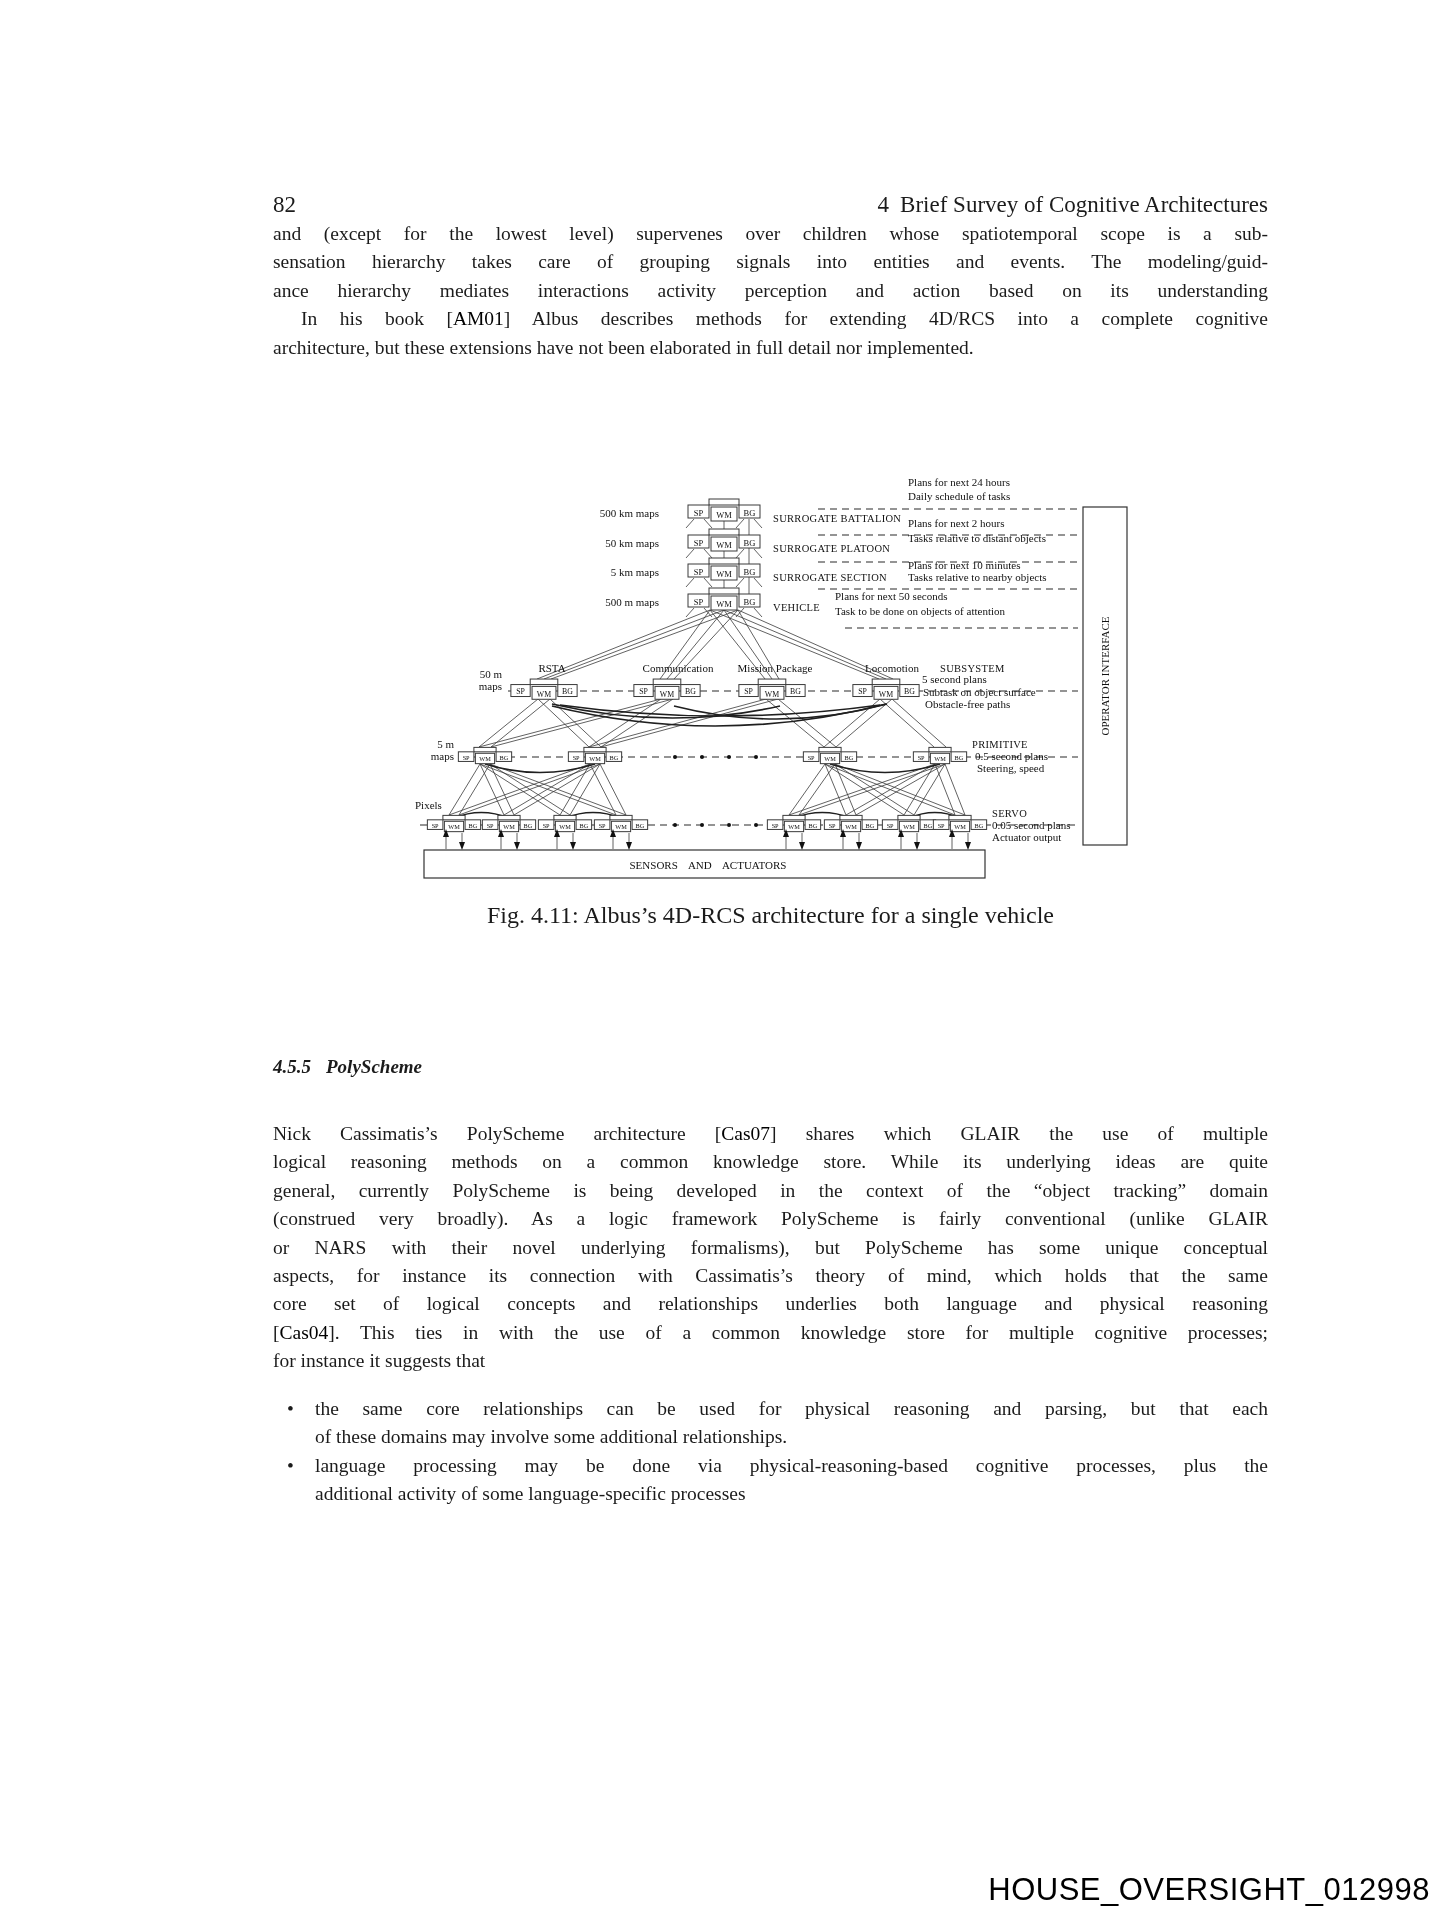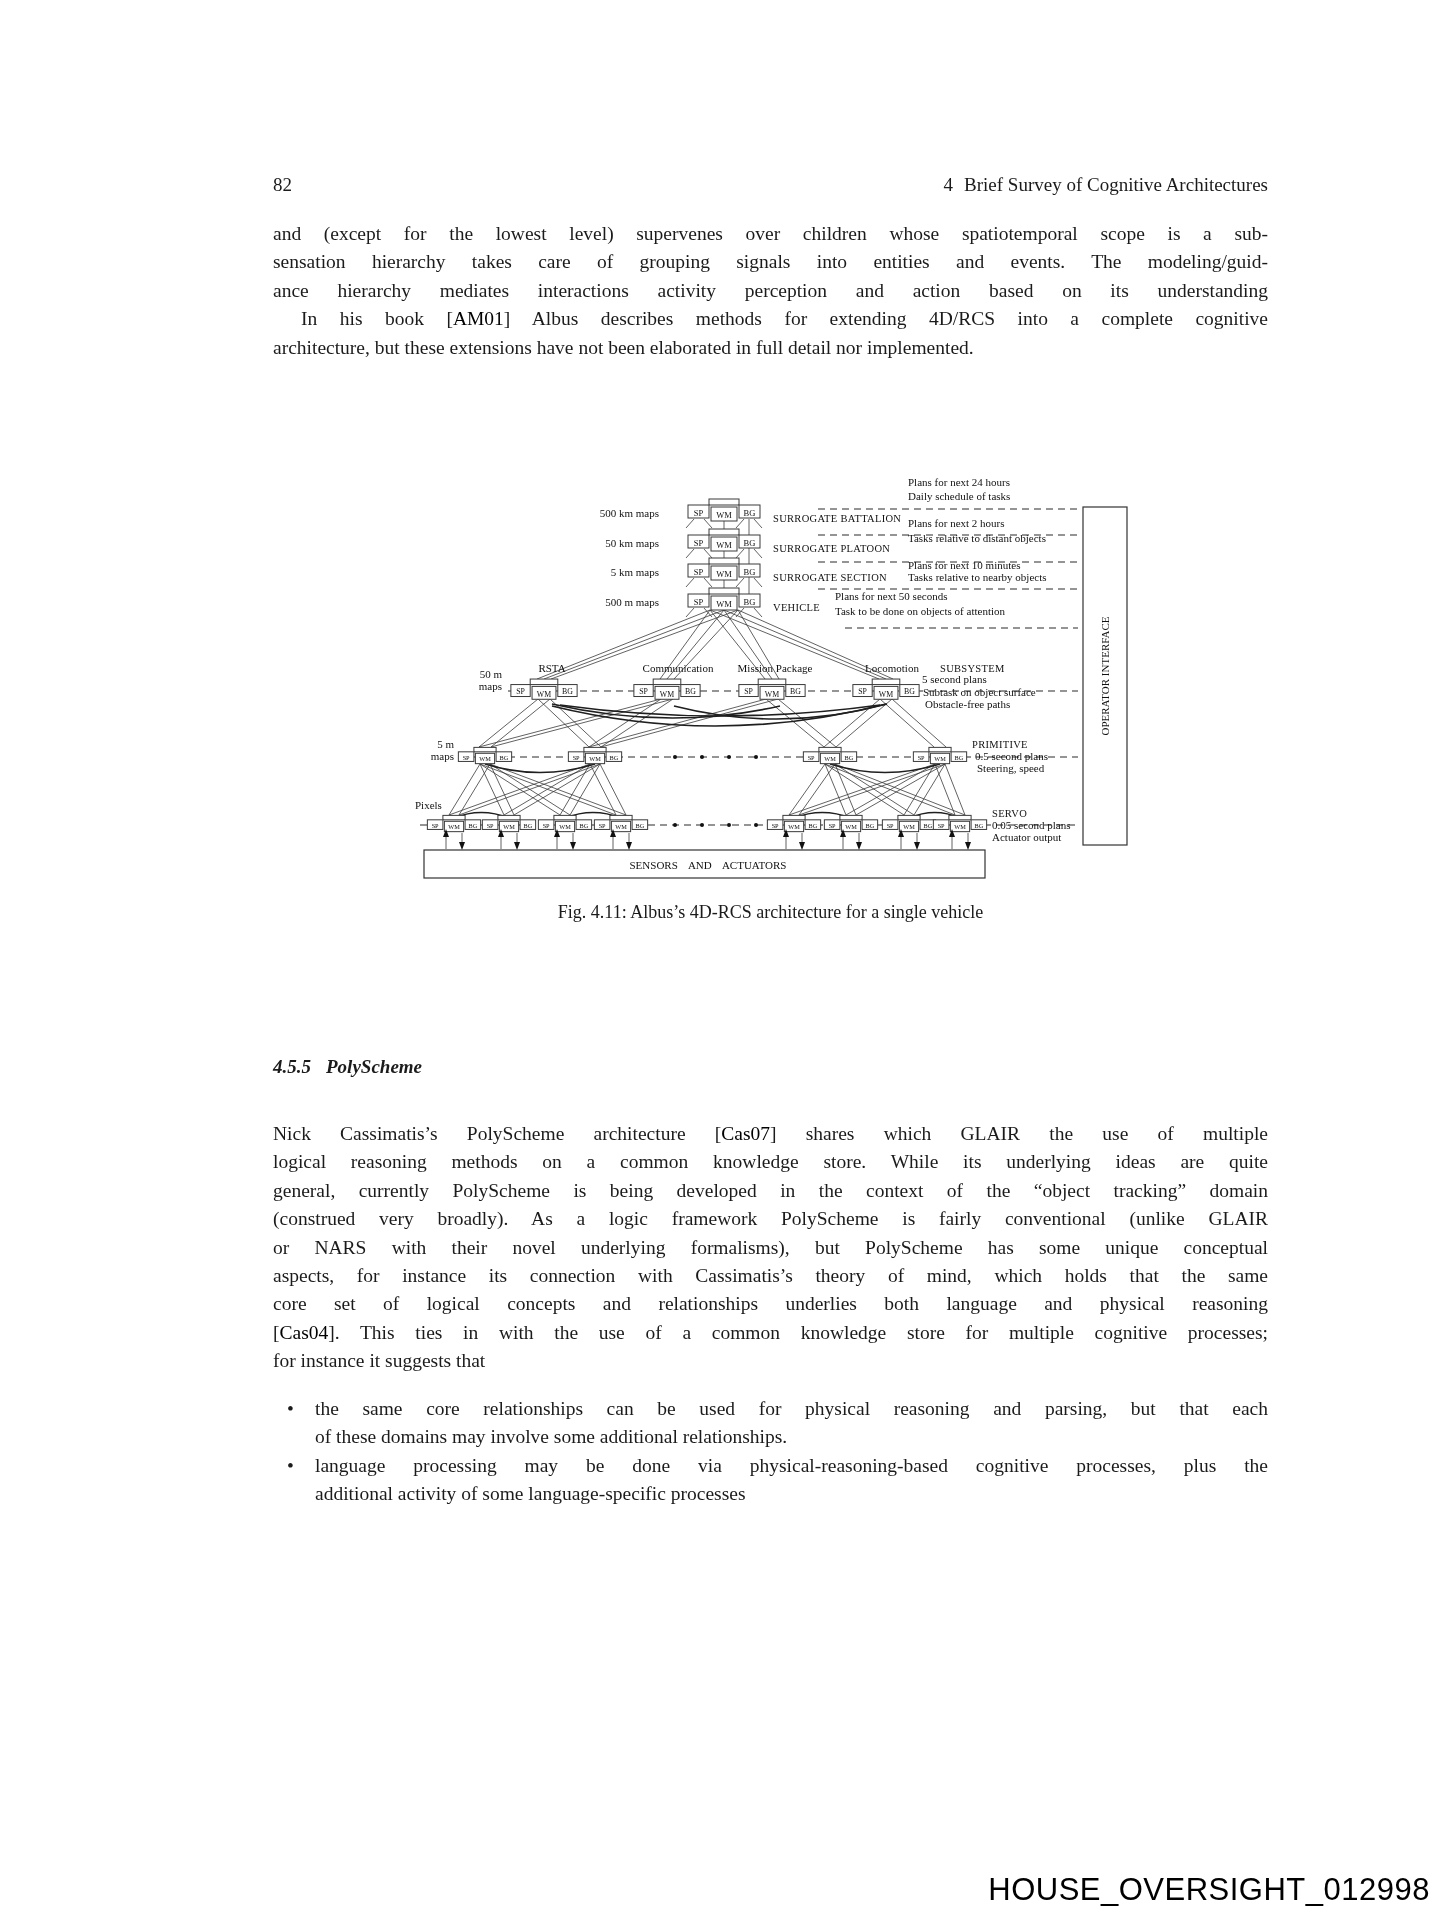--- a/index.html
+++ b/index.html
@@ -2,32 +2,32 @@
 <html><head>
 <meta charset="utf-8">
 <style>
   html,body{margin:0;padding:0;}
   body{
     width:1453px;height:1920px;position:relative;background:#ffffff;
     font-family:"Liberation Serif", serif;color:#1b1b1b;overflow:hidden;
   }
   .abs{position:absolute;}
   
-  .pagehead{left:273px;top:172px;width:995px;display:flex;justify-content:space-between;
-    font-size:19px;line-height:26px;}
+  .pagehead{left:273px;top:192px;width:995px;display:flex;justify-content:space-between;
+    font-size:23px;line-height:26px;}
   .pagehead .chnum{margin-right:11px;}
   
   .textcol{left:273px;width:995px;font-size:19.5px;}
   .line{line-height:28.4px;text-align:justify;text-align-last:justify;}
   .line.last{text-align:justify;text-align-last:left;}
   .line.indent{text-indent:28px;}
   .cite{color:#000000;}
   
   .figwrap{left:390px;top:465px;width:745px;height:420px;}
-  .fcap{left:273px;top:902px;width:995px;text-align:center;font-size:18px;}
+  .fcap{left:273px;top:902px;width:995px;text-align:center;font-size:24px;}
   .nb{fill:#ffffff;stroke:#3a3a3a;stroke-width:1;}
   .fbox{fill:#ffffff;stroke:#333333;stroke-width:1.2;}
   .ln{stroke:#3a3a3a;stroke-width:0.8;}
   .dash{stroke:#2a2a2a;stroke-width:1.1;stroke-dasharray:7 5;}
   .arc{fill:none;stroke:#1f1f1f;stroke-width:1.7;}
   .ft{font-family:"Liberation Serif",serif;font-size:11px;fill:#111111;}
   .ftn{font-family:"Liberation Serif",serif;font-size:10.5px;fill:#111111;letter-spacing:.3px;}
   .nt{font-family:"Liberation Serif",serif;fill:#111111;}
   
   .sechead{left:273px;top:1056px;width:995px;font-size:19px;font-weight:bold;font-style:italic;}

